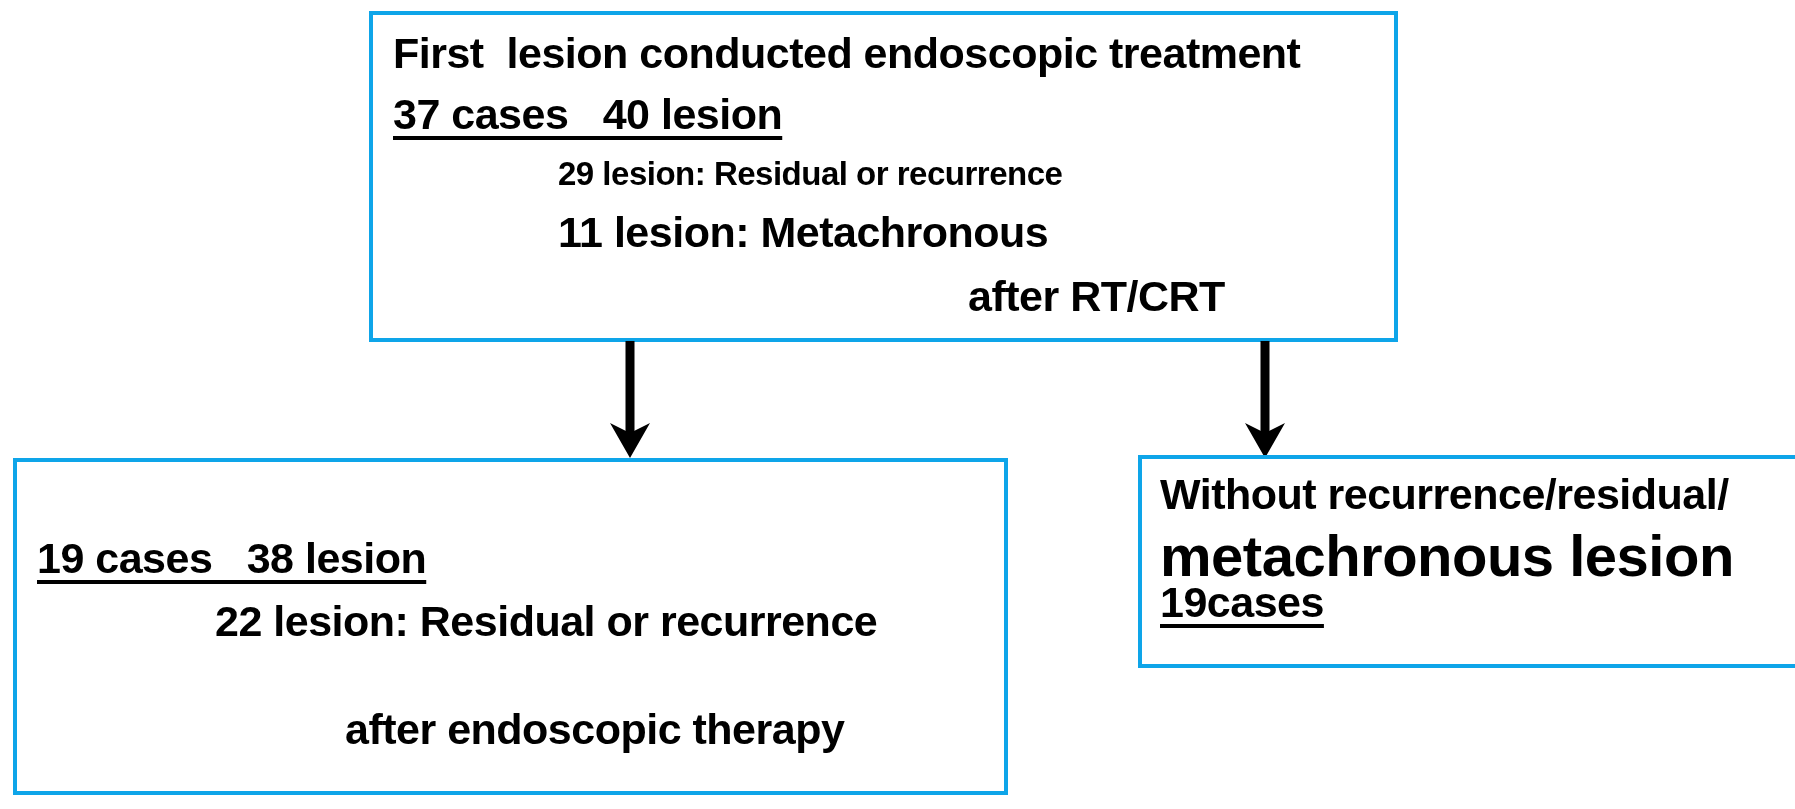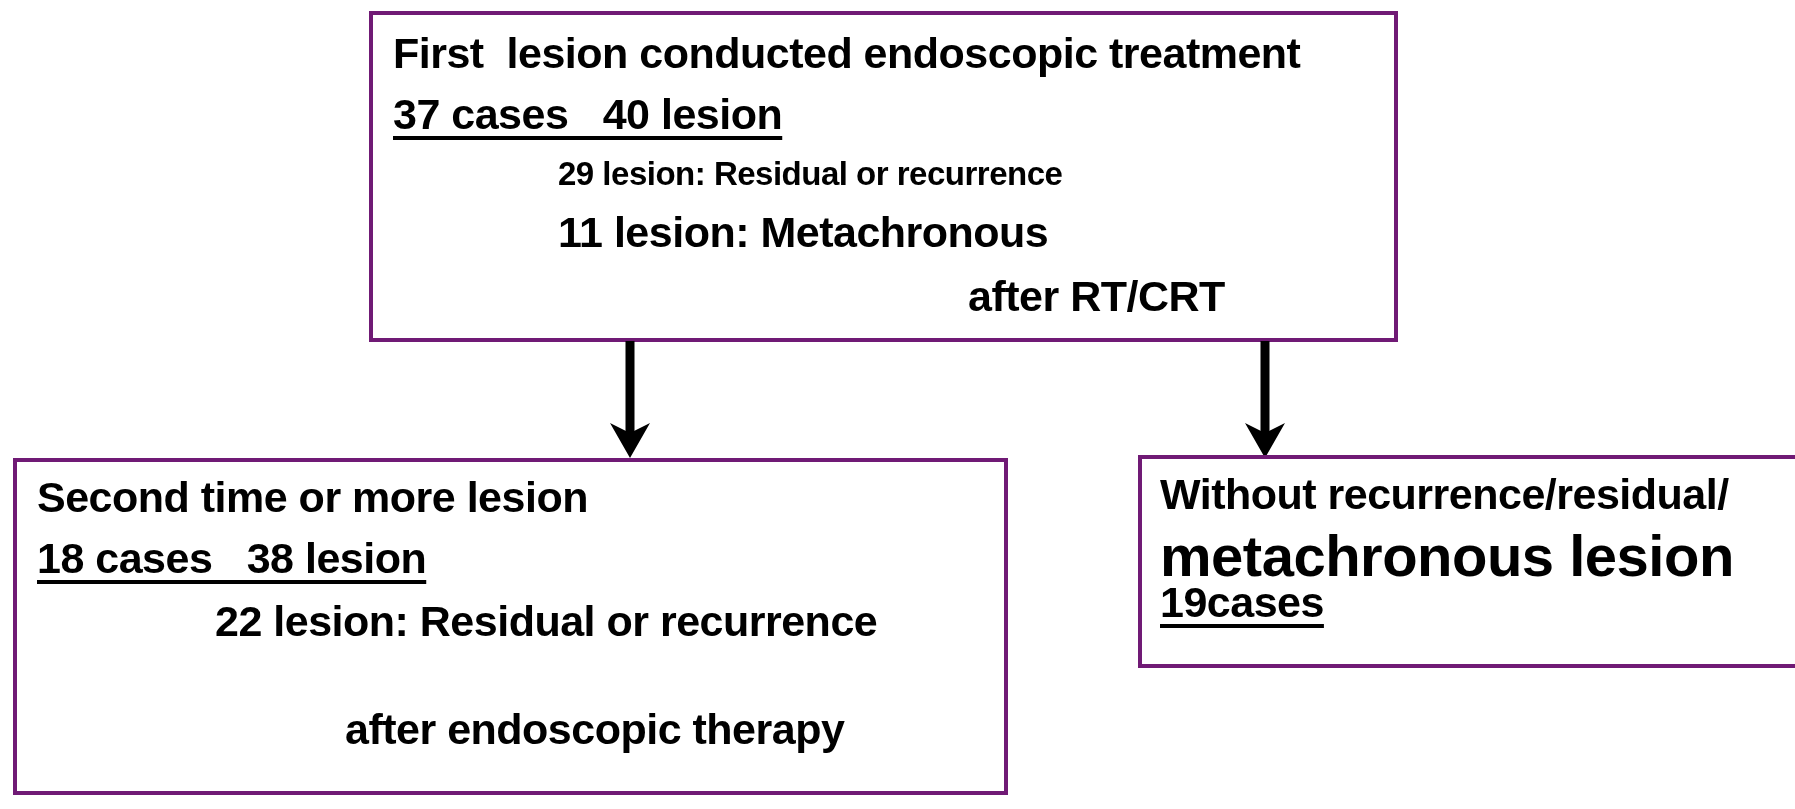--- a/index.html
+++ b/index.html
@@ -13,21 +13,21 @@
     width: 1795px;
     height: 809px;
     background: #ffffff;
     font-family: "Liberation Sans", "DejaVu Sans", sans-serif;
     overflow: hidden;
   }
 
   .node-box {
     position: absolute;
     box-sizing: border-box;
-    border: 4px solid #701a75;
+    border: 4px solid #0ea5e9;
     background: #ffffff;
   }
 
   .line {
     position: absolute;
     white-space: pre;
     color: #000000;
     font-weight: bold;
     letter-spacing: -0.5px;
     line-height: 1;
@@ -105,22 +105,21 @@
   </div>
 
   <div class="arrow" id="arrow-to-without">
     <svg width="52" height="118" viewBox="0 0 52 118">
       <line x1="26" y1="0" x2="26" y2="92" stroke="#000000" stroke-width="9"></line>
       <polygon points="26,117 6,82 26,92 46,82" fill="#000000"></polygon>
     </svg>
   </div>
 
   <div class="node-box" id="box-second-lesion">
-    <div class="line" id="second-line-title">Second time or more lesion</div>
-    <div class="line underlined" id="second-line-counts">18 cases   38 lesion</div>
+    <div class="line underlined" id="second-line-counts">19 cases   38 lesion</div>
     <div class="line" id="second-line-residual">22 lesion: Residual or recurrence</div>
     <div class="line" id="second-line-after">after endoscopic therapy</div>
   </div>
 
   <div class="node-box" id="box-without-recurrence">
     <div class="line" id="without-line-1">Without recurrence/residual/</div>
     <div class="line" id="without-line-2">metachronous lesion</div>
     <div class="line underlined" id="without-line-3">19cases</div>
   </div>
 

